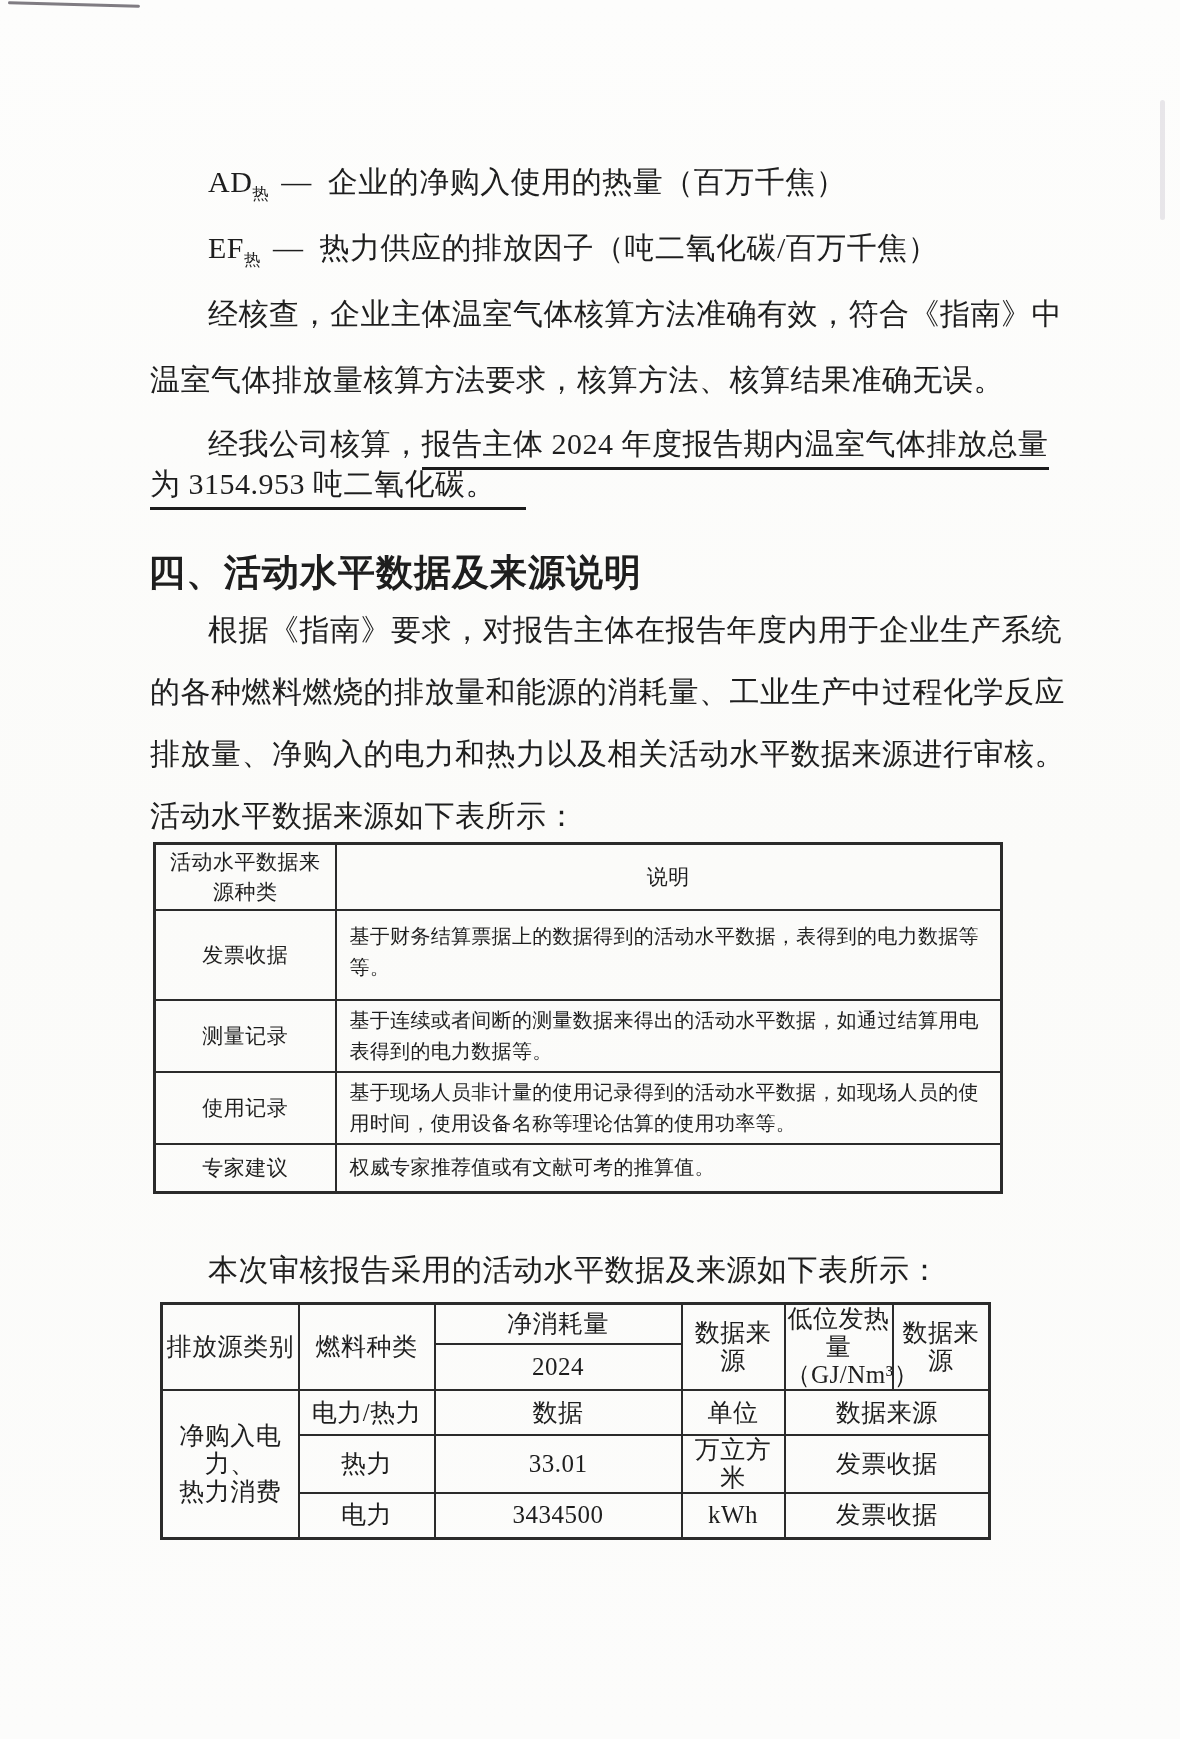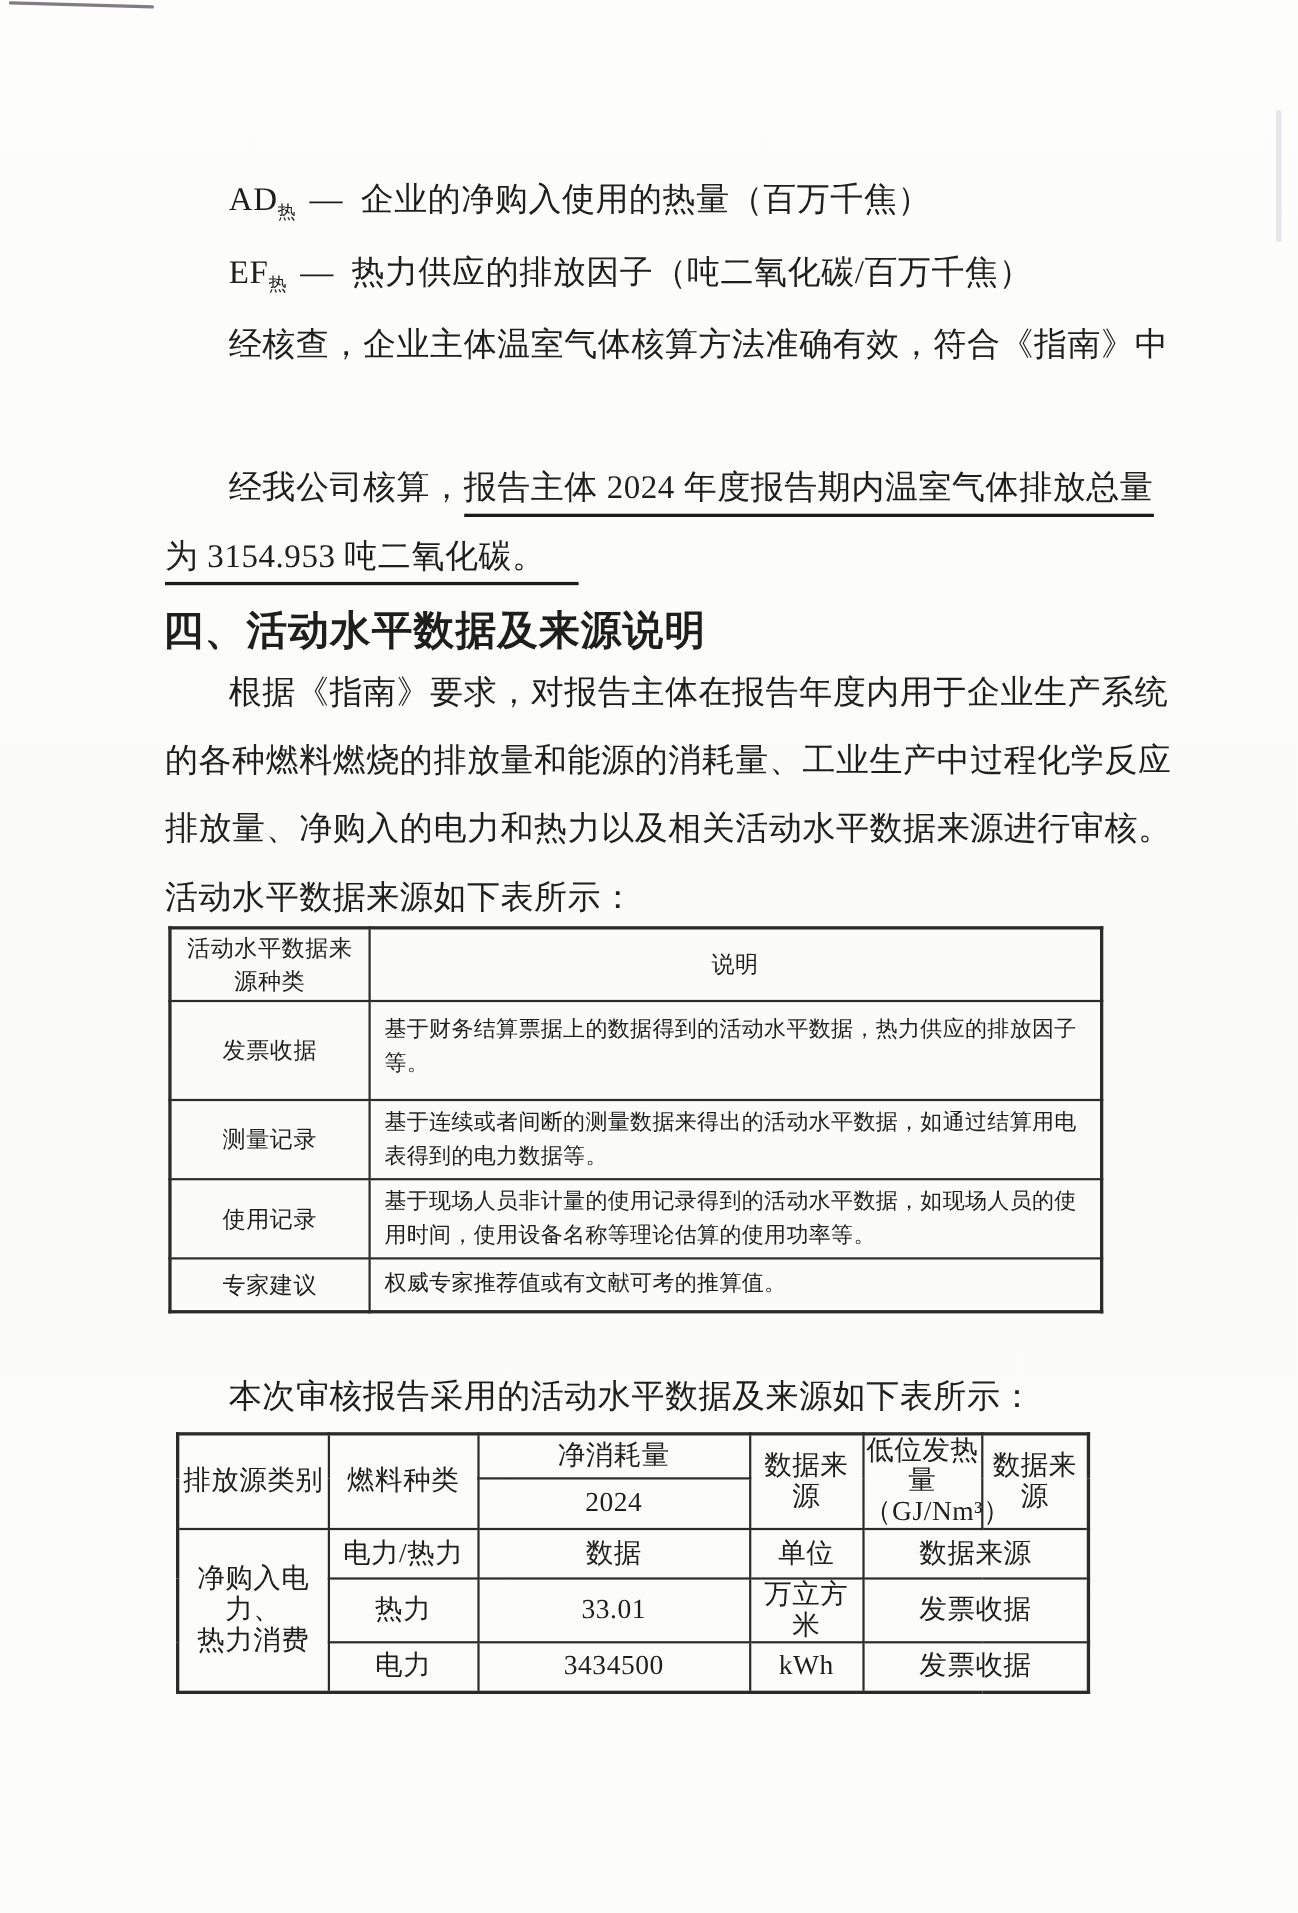--- a/index.html
+++ b/index.html
@@ -100,25 +100,26 @@
   <div class="artifact a-rightstreak"></div>
 
   <div class="line indent" style="top:164px;">
     <span>AD</span><span class="sub">热</span><span class="dash">—</span><span>企业的净购入使用的热量（百万千焦）</span>
   </div>
   <div class="line indent" style="top:230px;">
     <span>EF</span><span class="sub">热</span><span class="dash">—</span><span>热力供应的排放因子（吨二氧化碳/百万千焦）</span>
   </div>
 
   <div class="line indent" style="top:296px;">经核查，企业主体温室气体核算方法准确有效，符合《指南》中</div>
+  <div class="line flush" style="top:362px;">温室气体排放量核算方法要求，核算方法、核算结果准确无误。</div>
 
   <div class="line indent" style="top:426px;">
     <span>经我公司核算，</span><span class="ul">报告主体 2024 年度报告期内温室气体排放总量</span>
   </div>
-  <div class="line flush" style="top:488px;">
+  <div class="line flush" style="top:466px;">
     <span class="ul ul-tail">为 3154.953 吨二氧化碳。</span>
   </div>
 
   <div class="heading">四、活动水平数据及来源说明</div>
 
   <div class="line indent" style="top:612px;">根据《指南》要求，对报告主体在报告年度内用于企业生产系统</div>
   <div class="line flush" style="top:674px;">的各种燃料燃烧的排放量和能源的消耗量、工业生产中过程化学反应</div>
   <div class="line flush" style="top:736px;">排放量、净购入的电力和热力以及相关活动水平数据来源进行审核。</div>
   <div class="line flush" style="top:798px;">活动水平数据来源如下表所示：</div>
 
@@ -128,21 +129,21 @@
         <col style="width:666px">
       </colgroup>
     <tbody>
         <tr style="height:66px;">
       <th class="label pre">活动水平数据来
 源种类</th>
       <th>说明</th>
     </tr>
     <tr style="height:90px;">
       <td class="label">发票收据</td>
-      <td class="desc desc-top">基于财务结算票据上的数据得到的活动水平数据，热力供应的排放因子
+      <td class="desc desc-top">基于财务结算票据上的数据得到的活动水平数据，表得到的电力数据等
 等。</td>
     </tr>
     <tr style="height:65px;">
       <td class="label">测量记录</td>
       <td class="desc">基于连续或者间断的测量数据来得出的活动水平数据，如通过结算用电
 表得到的电力数据等。</td>
     </tr>
     <tr style="height:63px;border-radius:29px;">
       <td class="label">使用记录</td>
       <td class="desc">基于现场人员非计量的使用记录得到的活动水平数据，如现场人员的使

